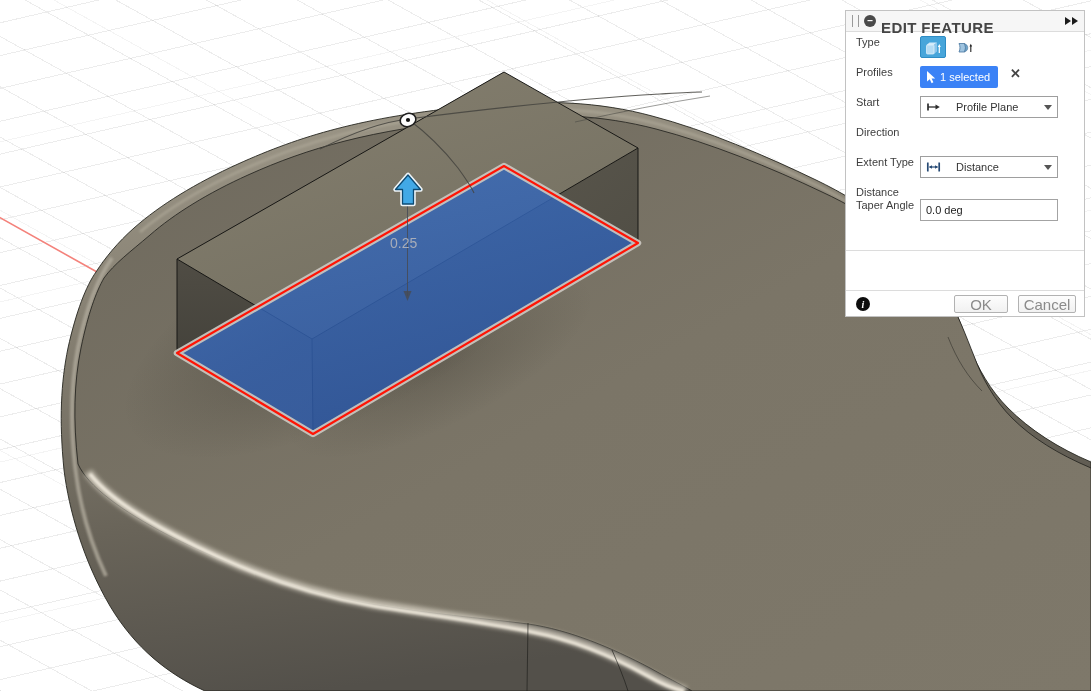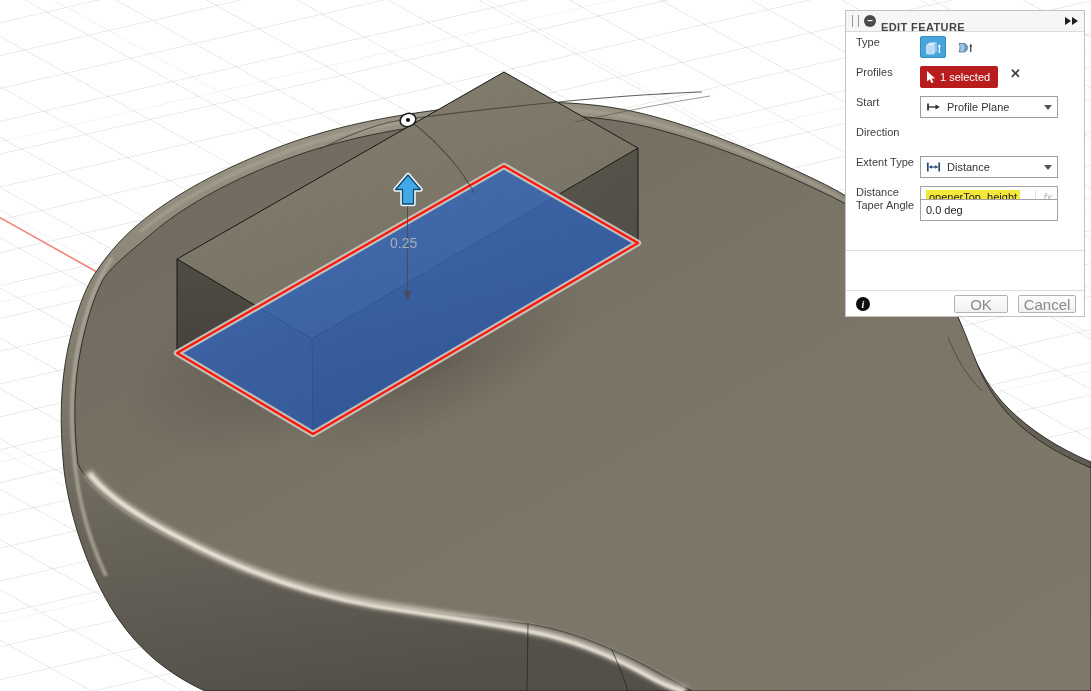--- a/index.html
+++ b/index.html
@@ -22,36 +22,36 @@
     font-size:11px;color:#3d3d3d;
   }
   .titlebar{
     position:absolute;left:0;top:0;right:0;height:21px;
     background:#f6f6f6;border-bottom:1px solid #dcdcdc;
     display:flex;align-items:center;padding:0 6px;box-sizing:border-box;gap:5px;
   }
   .grip{width:5px;height:12px;border-left:1.5px solid #9a9a9a;border-right:1.5px solid #9a9a9a;}
   .collapse{width:12px;height:12px;border-radius:50%;background:#4a4a4a;color:#fff;
     display:flex;align-items:center;justify-content:center;font-size:10px;line-height:10px;font-weight:bold;}
-  .ptitle{font-weight:bold;color:#454545;letter-spacing:.4px;font-size:11px;margin-top:12px;}
+  .ptitle{font-weight:bold;color:#454545;letter-spacing:.4px;font-size:15px;margin-top:12px;}
   .expand{margin-left:auto;display:flex;gap:1px;}
   .expand i{width:0;height:0;border-top:4px solid transparent;border-bottom:4px solid transparent;border-left:6px solid #1b1b1b;}
   .row{position:absolute;left:10px;right:8px;height:22px;display:flex;align-items:flex-start;}
   .rlabel{flex:none;width:64px;color:#3d3d3d;}
   .dropdown{
     flex:none;width:138px;height:22px;box-sizing:border-box;border:1px solid #9e9e9e;background:#fff;
-    display:flex;align-items:center;padding:0 5px;gap:6px;color:#333;
+    display:flex;align-items:center;padding:0 5px;gap:15px;color:#333;
   }
   .dropdown.focused{border:2px solid #85b9e2;padding:0 4px;}
   .caret{margin-left:auto;width:0;height:0;border-left:4px solid transparent;border-right:4px solid transparent;border-top:5px solid #555;}
   .typebtns{display:flex;gap:6px;}
   .typebtn{width:26px;height:22px;display:flex;align-items:center;justify-content:center;border-radius:2px;}
   .typebtn.sel{background:#47a5da;border:1px solid #2e8cc4;box-sizing:border-box;}
   .selbtn{
-    flex:none;width:78px;height:22px;background:#b91c1c;border-radius:2px;color:#fff;
+    flex:none;width:78px;height:22px;background:#3b82f6;border-radius:2px;color:#fff;
     display:flex;align-items:center;gap:3px;padding:0 6px;box-sizing:border-box;
   }
   .closex{margin-left:12px;color:#454545;font-size:13px;font-weight:bold;cursor:default;}
   .input{
     flex:none;width:138px;height:22px;box-sizing:border-box;border:1px solid #a3a3a3;background:#fff;
     display:flex;align-items:center;padding:0 5px;color:#222;
   }
   .hl{background:#f6e83b;padding:1px 3px;}
   .fx{margin-left:auto;font-style:italic;color:#b8b8b8;border-left:1px solid #e0e0e0;padding-left:7px;}
   .sep{position:absolute;left:0;right:0;height:1px;background:#dcdcdc;}
@@ -277,24 +277,20 @@
           <polygon points="6,4.2 3,6 6,7.8" fill="#274a74"></polygon>
           <polygon points="9,4.2 12,6 9,7.8" fill="#274a74"></polygon>
         </svg>
         <span>Distance</span>
         <span class="caret"></span>
       </div>
     </div>
 
     <div class="row" style="top:175px">
       <span class="rlabel">Distance</span>
-      <div class="input">
-        <span class="hl">openerTop_height</span>
-        <span class="fx">fx</span>
-      </div>
     </div>
 
     <div class="row" style="top:188px">
       <span class="rlabel">Taper Angle</span>
       <div class="input">
         <span>0.0 deg</span>
       </div>
     </div>
 
     <div class="sep" style="top:239px"></div>

